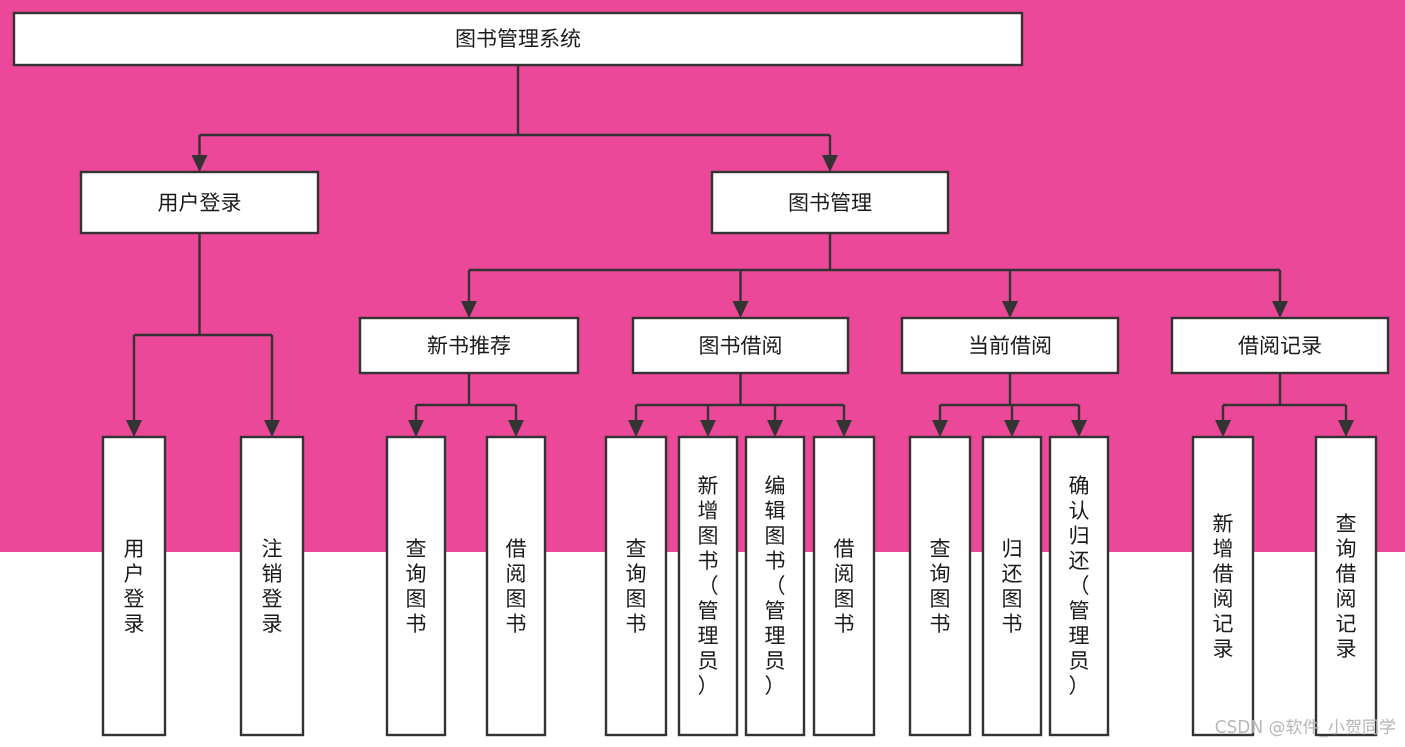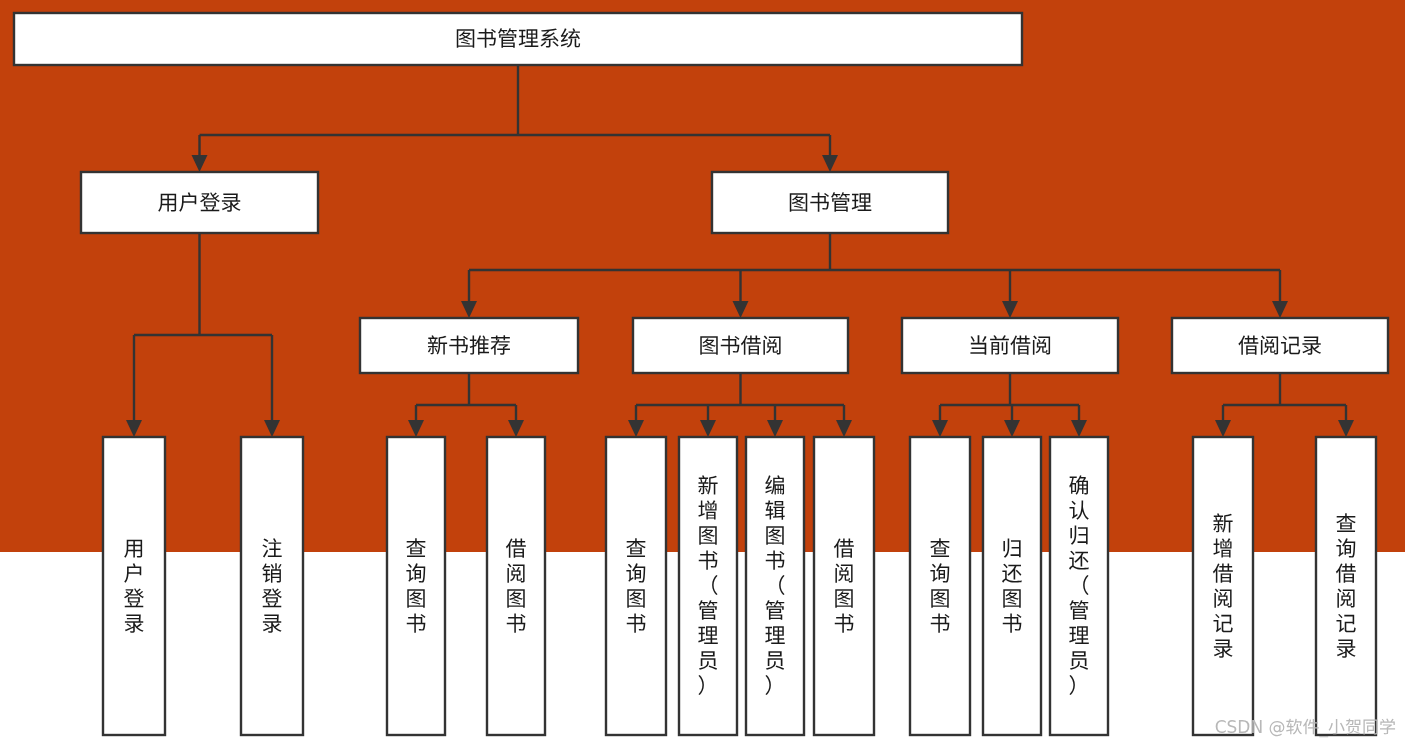--- a/index.html
+++ b/index.html
@@ -11,21 +11,21 @@
   body {
     width: 1405px;
     height: 747px;
     overflow: hidden;
     font-family: "DejaVu Sans", "Liberation Sans", sans-serif;
   }
   #diagram-root {
     position: relative;
     width: 1405px;
     height: 552px;
-    background: #c2410c;
+    background: #ec4899;
   }
   svg.diagram-canvas {
     position: absolute;
     top: 0;
     left: 0;
     width: 1405px;
     height: 747px;
     display: block;
   }
   .node-box {

